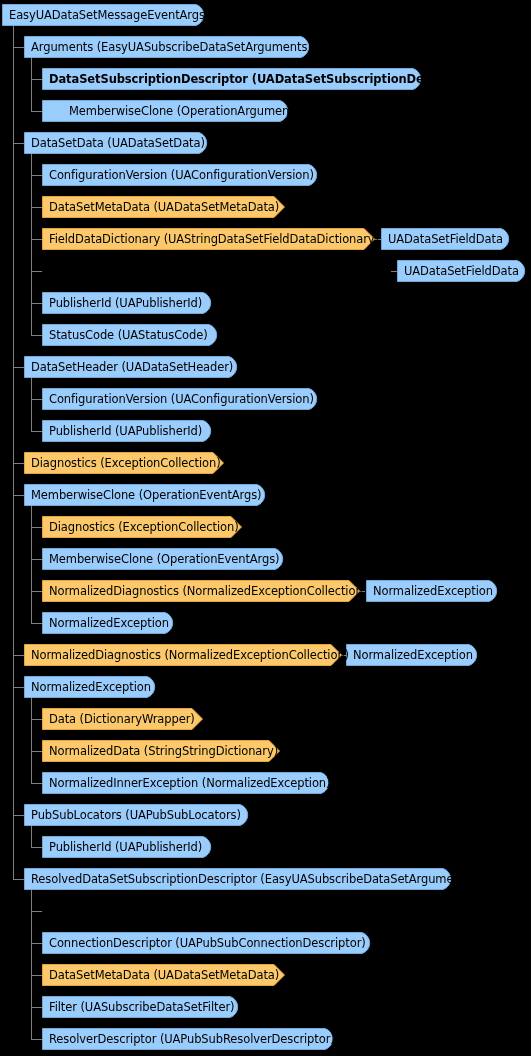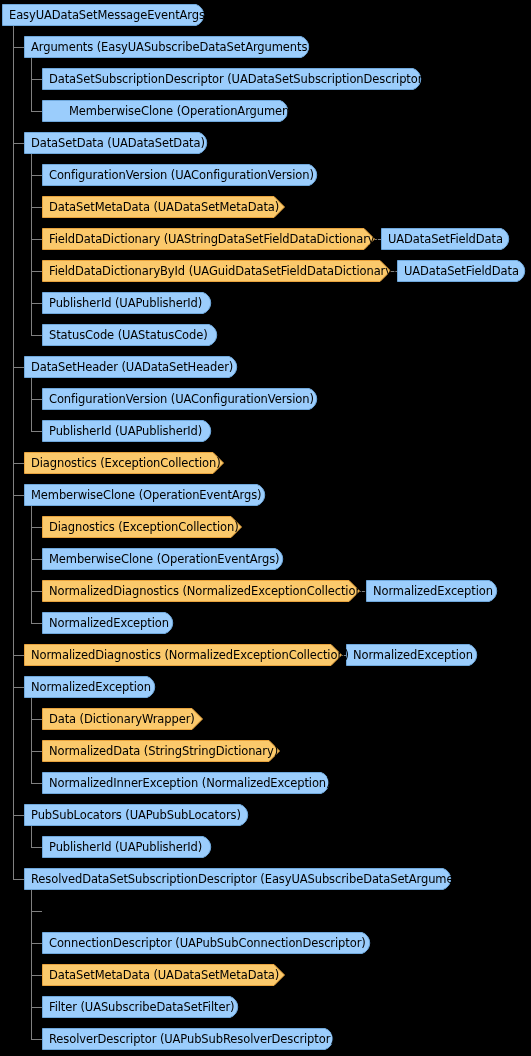--- a/index.html
+++ b/index.html
@@ -120,21 +120,21 @@
       <span class="label">EasyUADataSetMessageEventArgs</span>
     </div>
     <div class="node" style="left: 24px; top: 36px; width: 288px;">
       <span class="shape">
         <svg viewBox="0 0 288 22" preserveAspectRatio="none" xmlns="http://www.w3.org/2000/svg">
           <path d="M0.5,0.5 H277 A11,11 0 0 1 277,21.5 H0.5 Z" fill="#9BCDFC" stroke="#6FA8DC" stroke-width="1"></path>
         </svg>
       </span>
       <span class="label">Arguments (EasyUASubscribeDataSetArguments)</span>
     </div>
-    <div class="node" style="left: 42px; top: 68px; width: 382px;">
+    <div class="node" style="left: 42px; top: 68px; width: 382px; font-weight: bold;">
       <span class="shape">
         <svg viewBox="0 0 382 22" preserveAspectRatio="none" xmlns="http://www.w3.org/2000/svg">
           <path d="M0.5,0.5 H371 A11,11 0 0 1 371,21.5 H0.5 Z" fill="#9BCDFC" stroke="#6FA8DC" stroke-width="1"></path>
         </svg>
       </span>
       <span class="label">DataSetSubscriptionDescriptor (UADataSetSubscriptionDescriptor)</span>
     </div>
     <div class="node" style="left: 42px; top: 100px; width: 249px; padding-left: 20px;">
       <span class="shape">
         <svg viewBox="0 0 249 22" preserveAspectRatio="none" xmlns="http://www.w3.org/2000/svg">
@@ -175,28 +175,20 @@
       </span>
       <span class="label">FieldDataDictionary (UAStringDataSetFieldDataDictionary)</span>
     </div>
     <div class="node" style="left: 381px; top: 228px; width: 131px;">
       <span class="shape">
         <svg viewBox="0 0 131 22" preserveAspectRatio="none" xmlns="http://www.w3.org/2000/svg">
           <path d="M0.5,0.5 H120 A11,11 0 0 1 120,21.5 H0.5 Z" fill="#9BCDFC" stroke="#6FA8DC" stroke-width="1"></path>
         </svg>
       </span>
       <span class="label">UADataSetFieldData</span>
-    </div>
-    <div class="node" style="left: 42px; top: 260px; width: 349px;">
-      <span class="shape">
-        <svg viewBox="0 0 349 22" preserveAspectRatio="none" xmlns="http://www.w3.org/2000/svg">
-          <path d="M0.5,0.5 H338 L348.5,11 L338,21.5 H0.5 Z" fill="#FBC96B" stroke="#E8A33D" stroke-width="1"></path>
-        </svg>
-      </span>
-      <span class="label">FieldDataDictionaryById (UAGuidDataSetFieldDataDictionary)</span>
     </div>
     <div class="node" style="left: 397px; top: 260px; width: 131px;">
       <span class="shape">
         <svg viewBox="0 0 131 22" preserveAspectRatio="none" xmlns="http://www.w3.org/2000/svg">
           <path d="M0.5,0.5 H120 A11,11 0 0 1 120,21.5 H0.5 Z" fill="#9BCDFC" stroke="#6FA8DC" stroke-width="1"></path>
         </svg>
       </span>
       <span class="label">UADataSetFieldData</span>
     </div>
     <div class="node" style="left: 42px; top: 292px; width: 172px;">

